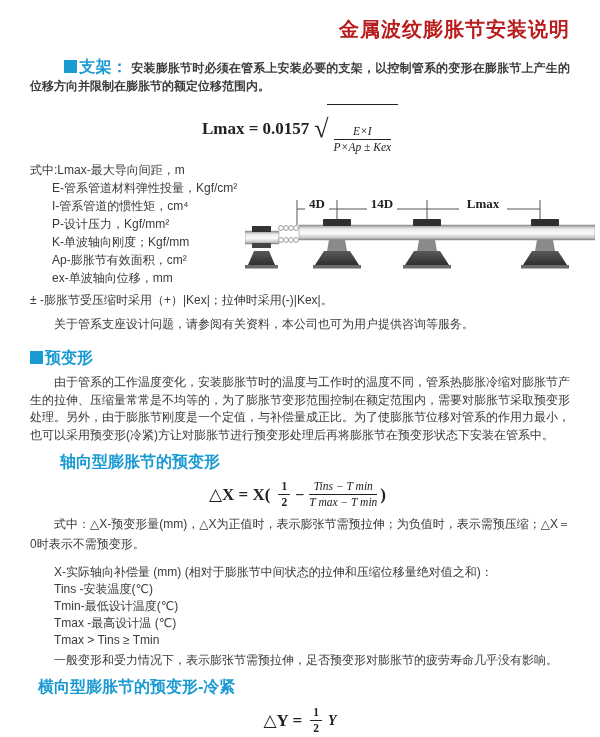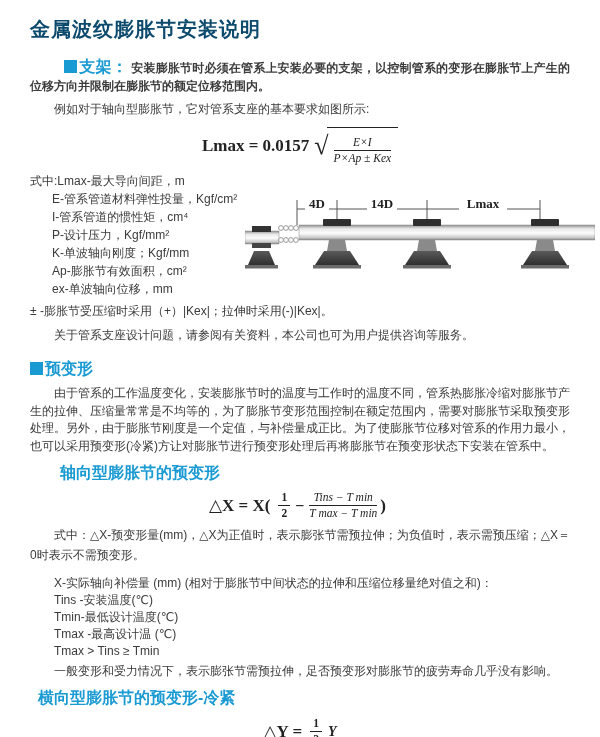--- a/index.html
+++ b/index.html
@@ -8,25 +8,25 @@
     width:600px;height:737px;
     background:#ffffff;
     font-family:"Liberation Sans","DejaVu Sans",sans-serif;
     color:#333;
     overflow:hidden;
     box-sizing:border-box;
     padding:0 30px;
   }
   h1.title{
     margin:16px 0 0;
-    text-align:left;
+    text-align:right;
     font-size:20px;
     line-height:26px;
     font-weight:bold;
-    color:#0c4a6e;
+    color:#b91c1c;
     letter-spacing:1px;
   }
   .body{font-size:12px;line-height:18px;color:#3a3a3a;text-align:justify;}
   p{margin:0;}
   .p1{margin-top:16px;}
   .p1 .txt{font-weight:600;color:#3c3c3c;}
   .sec-header{color:#1a9ad2;font-weight:bold;font-size:16px;white-space:nowrap;}
   .sq{display:inline-block;width:13px;height:13px;background:#1a9ad2;vertical-align:-1px;margin-right:2px;}
   .indent{ text-indent:24px; margin-top:5px;}
   .p1-first{text-indent:34px;}
@@ -36,21 +36,21 @@
     font-family:"Liberation Serif","DejaVu Serif",serif;color:#222;}
   .formula1{margin:9px 0 5px;}
   .flhs{font-weight:bold;font-size:17px;margin-right:5px;}
   .frac{display:inline-flex;flex-direction:column;text-align:center;
     font-style:italic;font-size:11.5px;line-height:13px;vertical-align:middle;margin:0 3px;}
   .frac .num{border-bottom:1px solid #222;padding:0 3px 1px;}
   .frac .den{padding-top:1px;}
   .frac.upright{font-style:normal;font-weight:bold;}
   .sqrt{display:inline-flex;align-items:center;}
   .radsign{font-size:26px;font-weight:400;line-height:26px;margin-right:-2px;color:#222;}
-  .radicand{border-top:1.3px solid #222;padding:8px 4px 0;}
+  .radicand{border-top:1.3px solid #222;padding:20px 4px 0;}
   .fminus{font-weight:bold;margin:0 2px;}
   .frhs{font-weight:bold;font-size:14px;font-style:italic;margin-left:3px;}
 
   
   .defs{margin-top:7px;width:250px;}
   .def-line{font-size:12px;line-height:18px;color:#3a3a3a;white-space:nowrap;}
   .def-line.sub{padding-left:22px;}
   .note-line{font-size:12px;line-height:21px;margin-top:3px;color:#3a3a3a;}
   .note-line.indented{text-indent:24px;}
 
@@ -73,21 +73,20 @@
 
 <div class="page">
 
   <h1 class="title">金属波纹膨胀节安装说明</h1>
 
   <p class="body p1 p1-first">
     <span class="sec-header"><span class="sq"></span><span>支架：</span></span>
     <span class="txt">安装膨胀节时必须在管系上安装必要的支架，以控制管系的变形在膨胀节上产生的位移方向并限制在膨胀节的额定位移范围内。</span>
   </p>
 
-  <p class="body indent">例如对于轴向型膨胀节，它对管系支座的基本要求如图所示:</p>
 
   <div class="formula formula1">
     <span class="flhs">Lmax = 0.0157</span>
     <span class="sqrt">
       <span class="radsign">√</span>
       <span class="radicand">
         <span class="frac">
           <span class="num">E×I</span>
           <span class="den">P×Ap ± Kex</span>
         </span>

